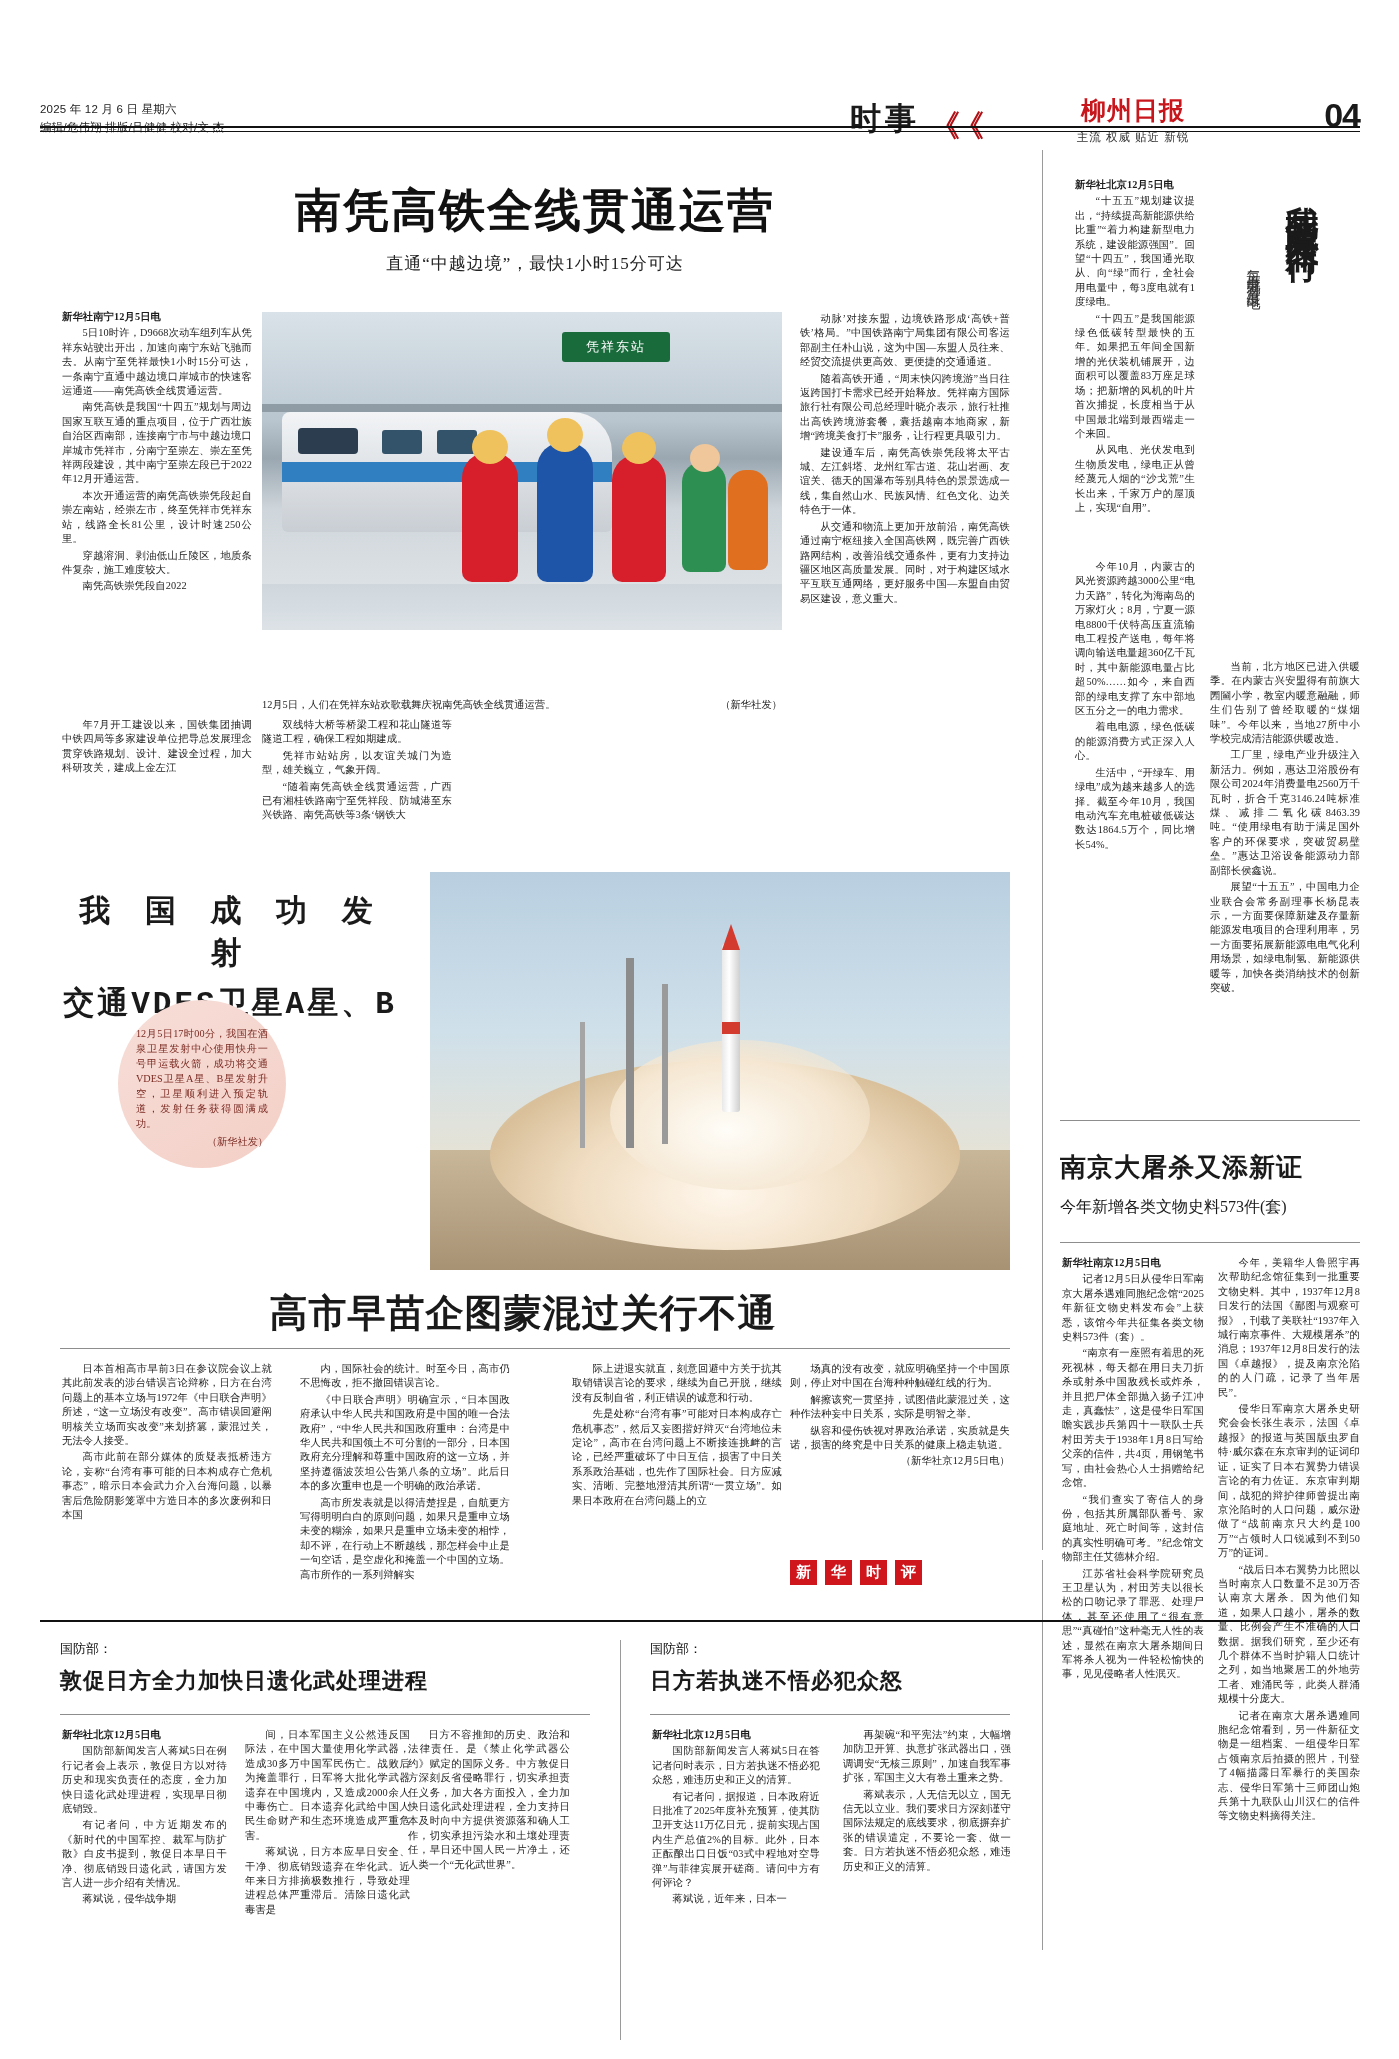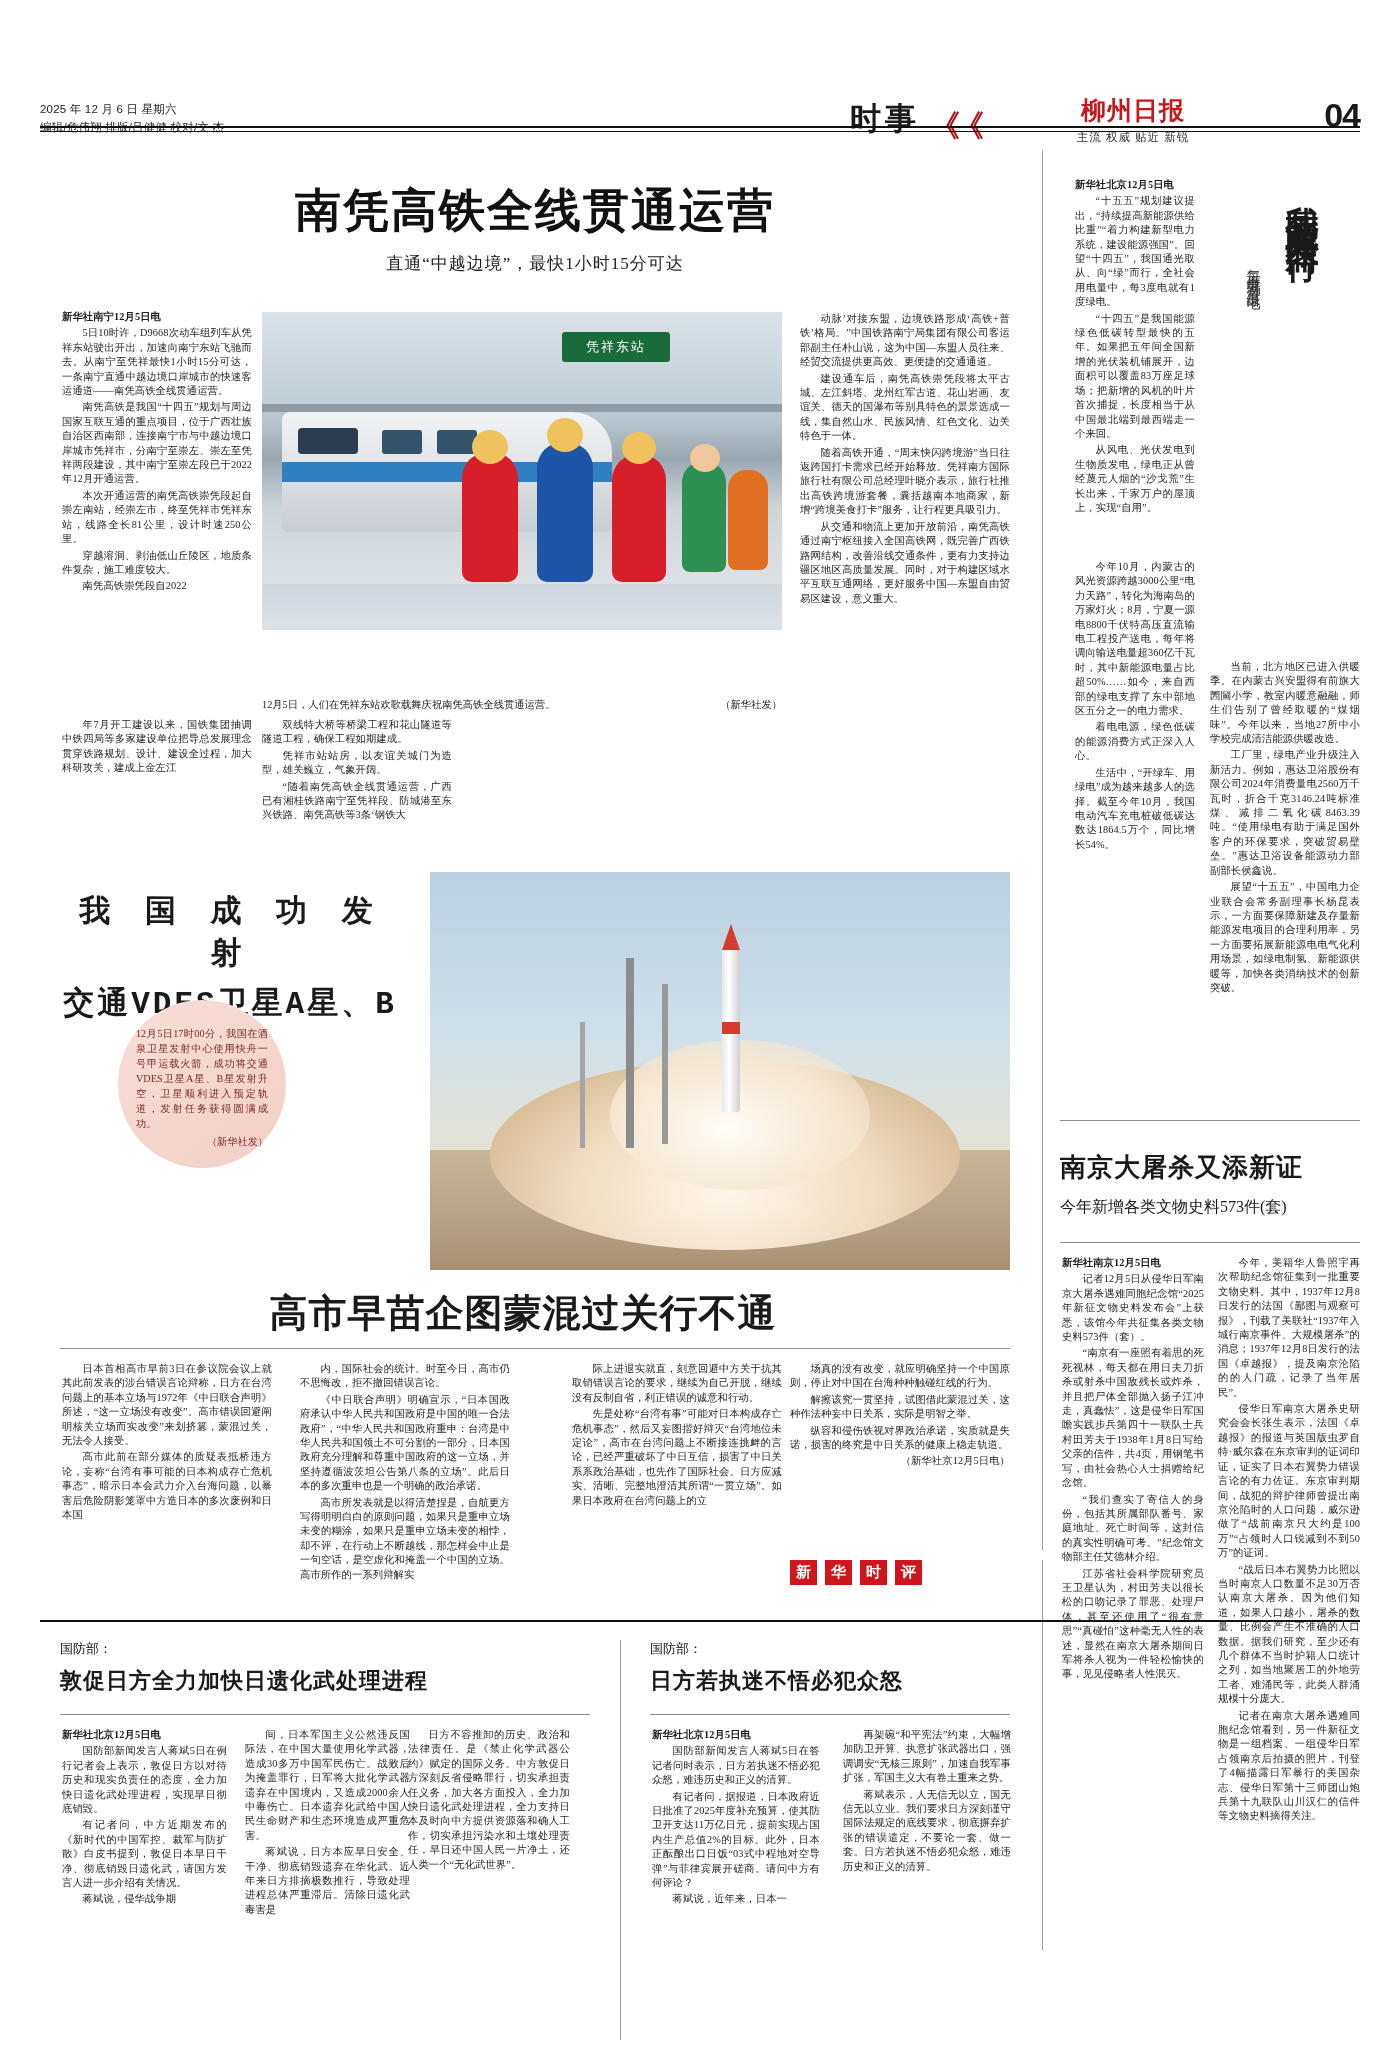--- a/index.html
+++ b/index.html
@@ -147,22 +147,22 @@
     <p>年7月开工建设以来，国铁集团抽调中铁四局等多家建设单位把导总发展理念贯穿铁路规划、设计、建设全过程，加大科研攻关，建成上金左江</p>
   </div>
   <div class="ptext" style="position:absolute;left:262px;top:718px;width:190px;">
     <p>双线特大桥等桥梁工程和花山隧道等隧道工程，确保工程如期建成。</p>
     <p>凭祥市站站房，以友谊关城门为造型，雄关巍立，气象开阔。</p>
     <p>“随着南凭高铁全线贯通运营，广西已有湘桂铁路南宁至凭祥段、防城港至东兴铁路、南凭高铁等3条‘钢铁大</p>
   </div>
 
   <div class="ptext" style="position:absolute;left:800px;top:312px;width:210px;">
     <p>动脉’对接东盟，边境铁路形成‘高铁+普铁’格局。”中国铁路南宁局集团有限公司客运部副主任朴山说，这为中国—东盟人员往来、经贸交流提供更高效、更便捷的交通通道。</p>
+    <p>随着高铁开通，“周末快闪跨境游”当日往返跨国打卡需求已经开始释放。凭祥南方国际旅行社有限公司总经理叶晓介表示，旅行社推出高铁跨境游套餐，囊括越南本地商家，新增“跨境美食打卡”服务，让行程更具吸引力。</p>
     <p>建设通车后，南凭高铁崇凭段将太平古城、左江斜塔、龙州红军古道、花山岩画、友谊关、德天的国瀑布等别具特色的景景选成一线，集自然山水、民族风情、红色文化、边关特色于一体。</p>
-    <p>随着高铁开通，“周末快闪跨境游”当日往返跨国打卡需求已经开始释放。凭祥南方国际旅行社有限公司总经理叶晓介表示，旅行社推出高铁跨境游套餐，囊括越南本地商家，新增“跨境美食打卡”服务，让行程更具吸引力。</p>
     <p>从交通和物流上更加开放前沿，南凭高铁通过南宁枢纽接入全国高铁网，既完善广西铁路网结构，改善沿线交通条件，更有力支持边疆区地区高质量发展。同时，对于构建区域水平互联互通网络，更好服务中国—东盟自由贸易区建设，意义重大。</p>
     <p></p>
   </div>
 
   <div style="position:absolute;left:60px;top:890px;width:340px;font-family:Liberation Mono, monospace;">
     <div style="font-size:31px;font-weight:bold;letter-spacing:8px;text-align:center;">我 国 成 功 发 射</div>
     <div style="font-size:31px;font-weight:bold;letter-spacing:3px;text-align:center;margin-top:8px;">交通VDES卫星A星、B星</div>
   </div>
 
   <div class="rocket-circle" style="left:118px;top:1000px;width:168px;height:168px;">

